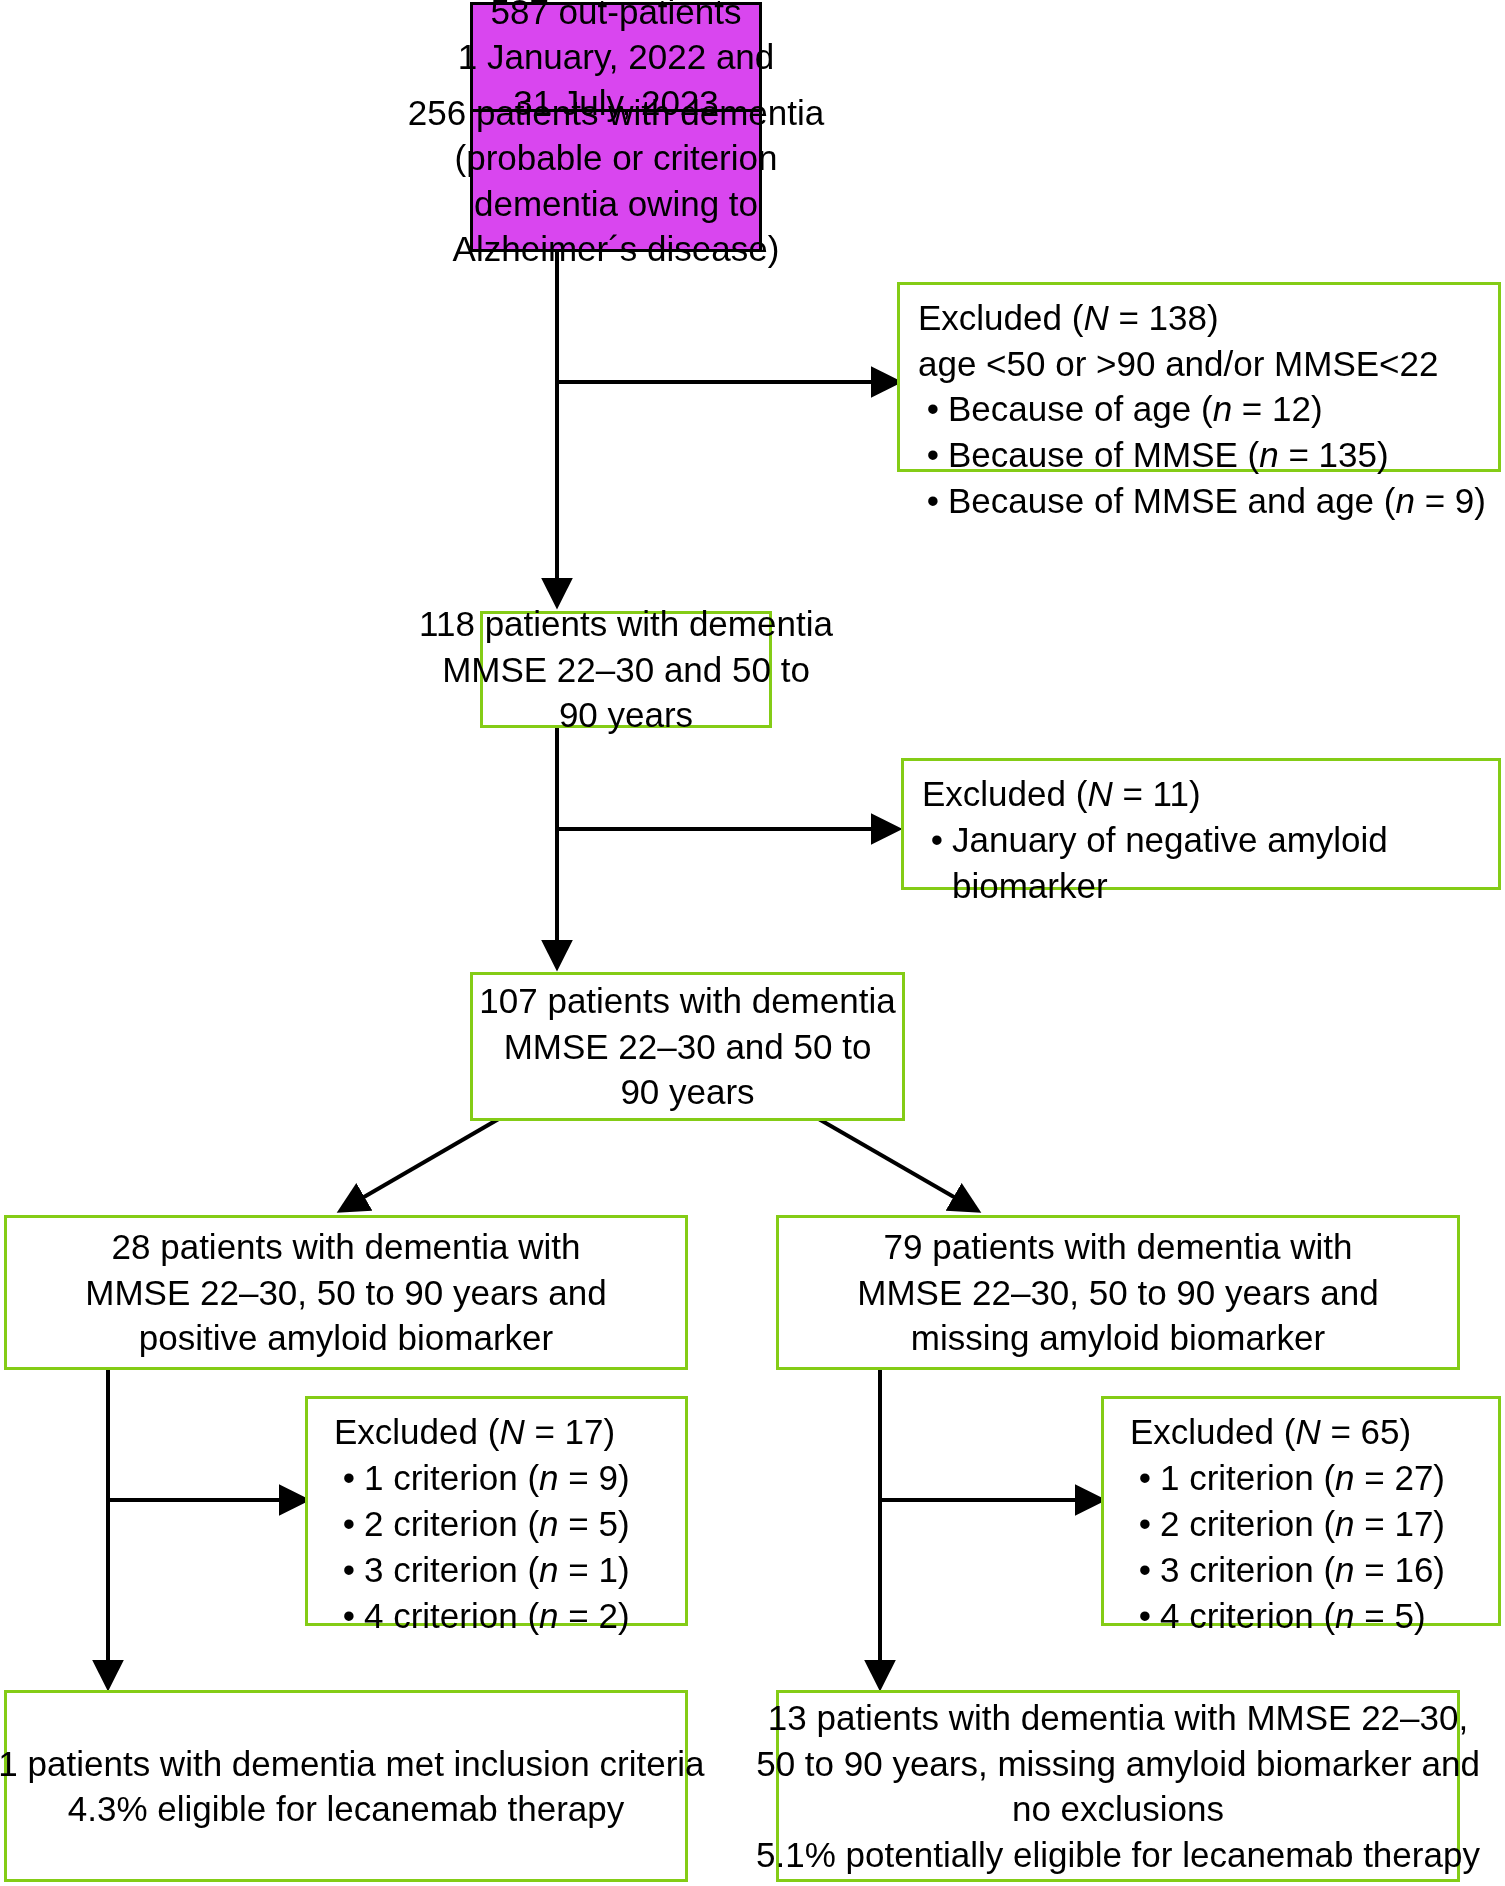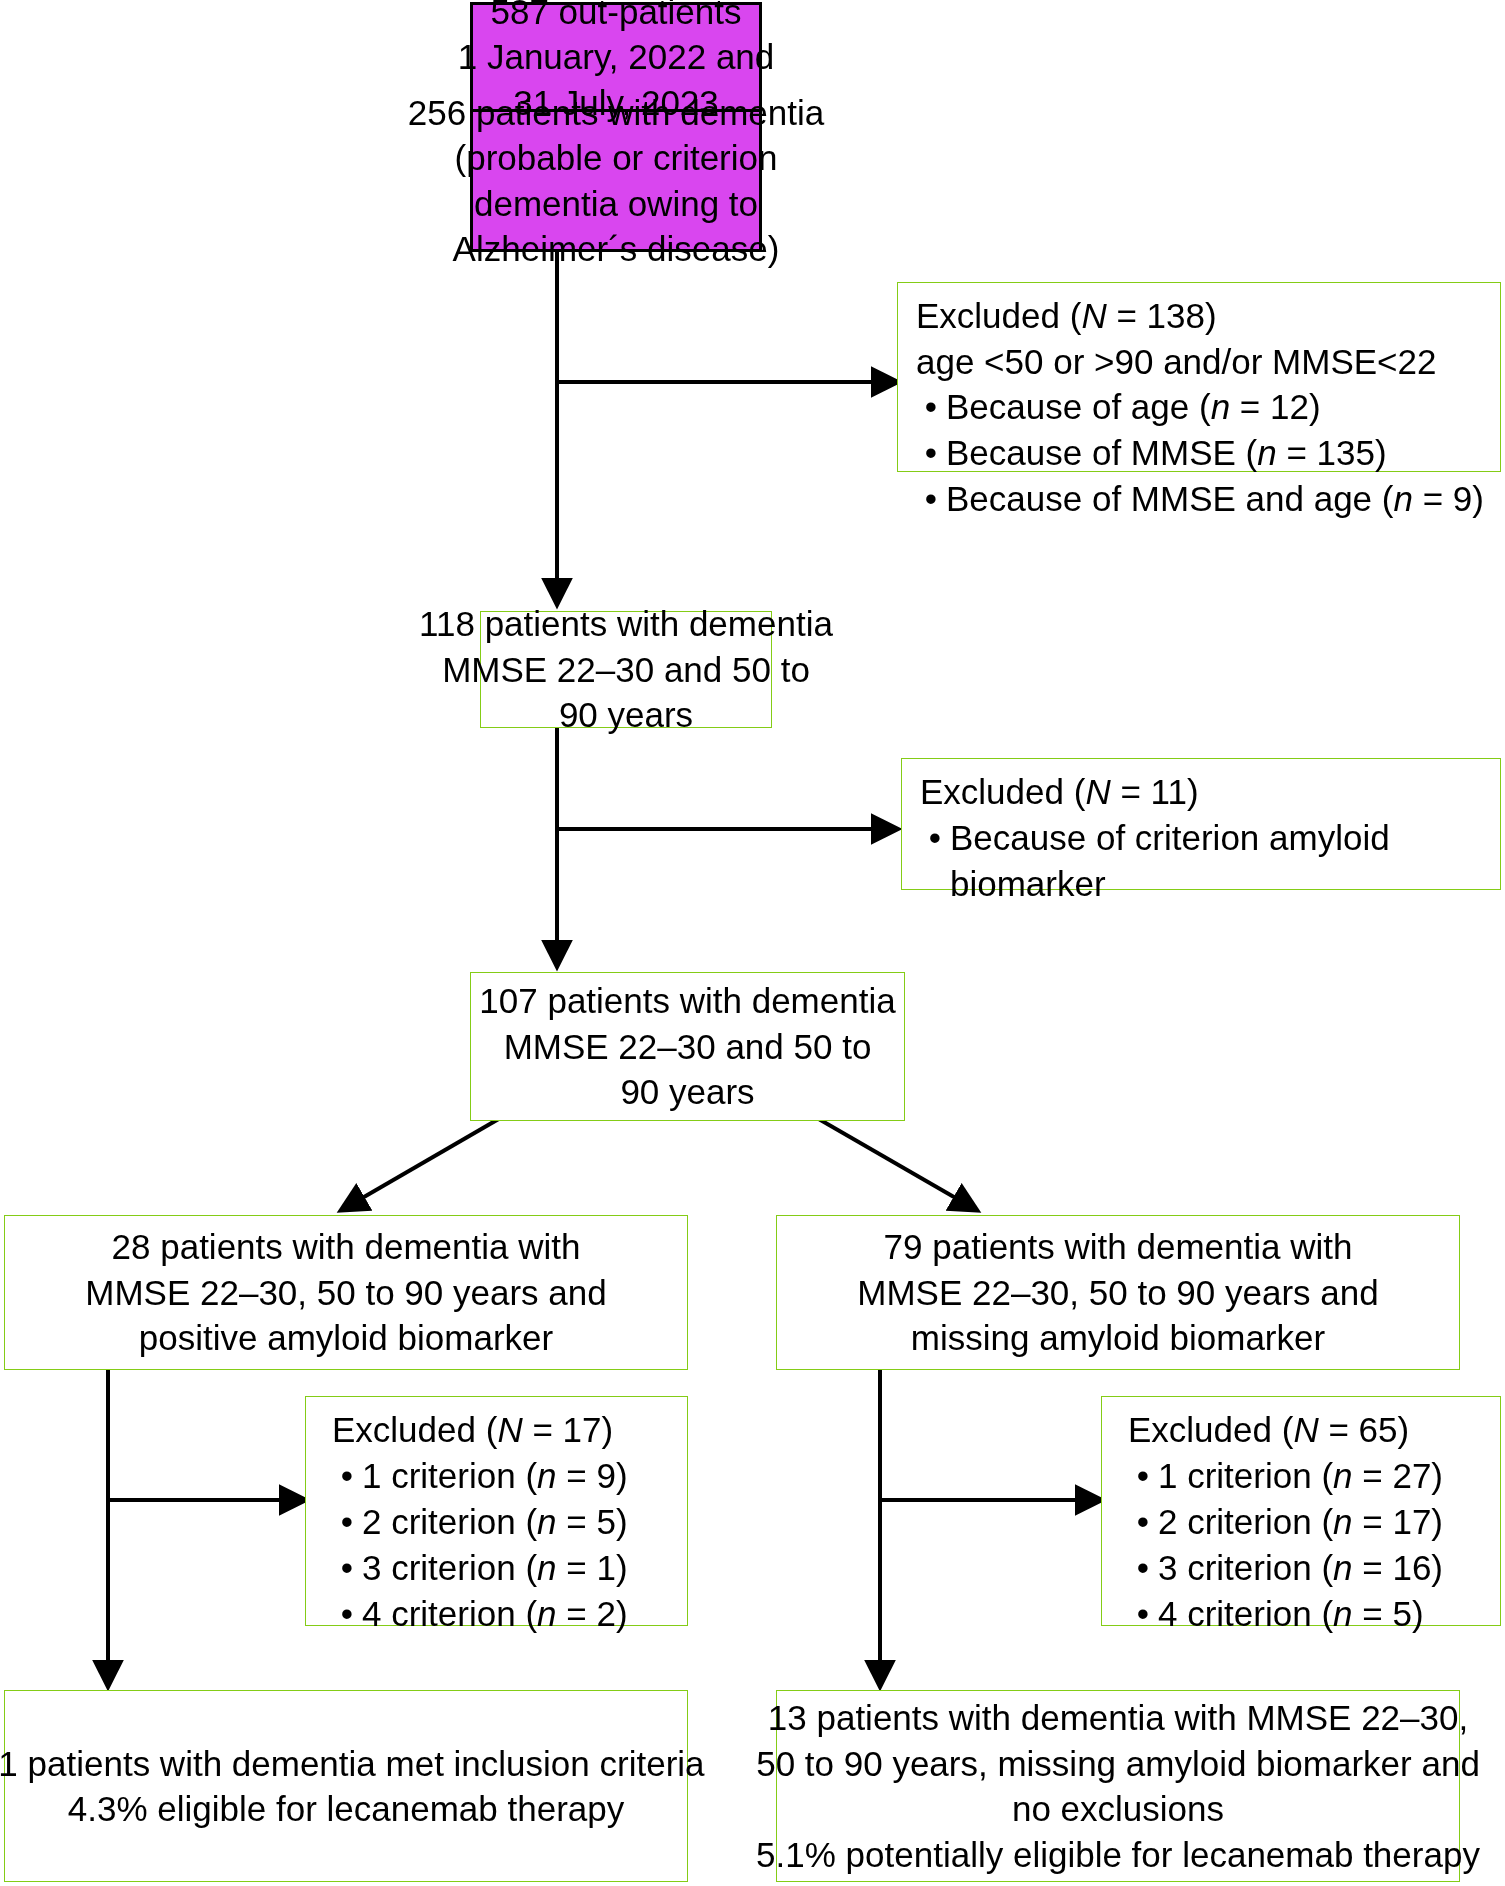--- a/index.html
+++ b/index.html
@@ -1,18 +1,18 @@
 <!DOCTYPE html>
 <html><head>
 <meta charset="utf-8">
 <style>
   html,body{margin:0;padding:0;background:#ffffff;}
   body{font-family:"Liberation Sans","DejaVu Sans",sans-serif;color:#000000;}
   #stage{position:relative;width:1505px;height:1886px;background:#fff;overflow:hidden;}
-  .box{position:absolute;box-sizing:border-box;border:1px solid #84cc16;background:#fff;
+  .box{position:absolute;box-sizing:border-box;border:3px solid #84cc16;background:#fff;
        display:flex;flex-direction:column;align-items:center;justify-content:center;
        text-align:center;line-height:1.30;}
   .box.left{align-items:flex-start;text-align:left;}
   .split{position:absolute;box-sizing:border-box;border:3px solid #000;background:#d946ef;}
   .split .cell{box-sizing:border-box;display:flex;flex-direction:column;
        align-items:center;justify-content:center;text-align:center;line-height:1.30;}
   .split .cell.sep{border-top:3px solid #000;}
   .t{display:block;white-space:nowrap;}
   .fs35{font-size:35px;}
   i{font-style:italic;}
@@ -90,21 +90,21 @@
     <span class="t fs35">MMSE 22–30 and 50 to</span>
     <span class="t fs35">90 years</span>
   </div>
 
   <div class="box left" style="left:901px; top:758px; width:600px; height:132px; padding:10px 0 10px 18px; justify-content:flex-start;">
     <span class="t fs35 hdr"><span>Excluded (</span><i>N</i><span> = 11)</span></span>
     <ul class="blist fs35">
       <li style="align-items:flex-start;">
         <span class="bul">•</span>
         <span>
-          <span class="t">Because of criterion amyloid</span>
+          <span class="t">January of negative amyloid</span>
           <span class="t">biomarker</span>
         </span>
       </li>
     </ul>
   </div>
 
   <div class="box" style="left:470px; top:972px; width:435px; height:149px;">
     <span class="t fs35">107 patients with dementia</span>
     <span class="t fs35">MMSE 22–30 and 50 to</span>
     <span class="t fs35">90 years</span>

